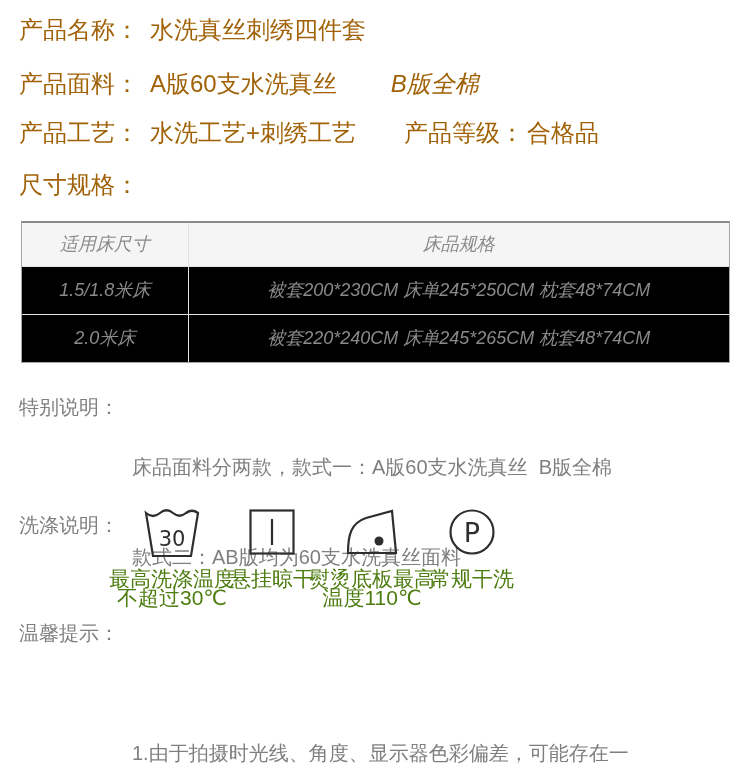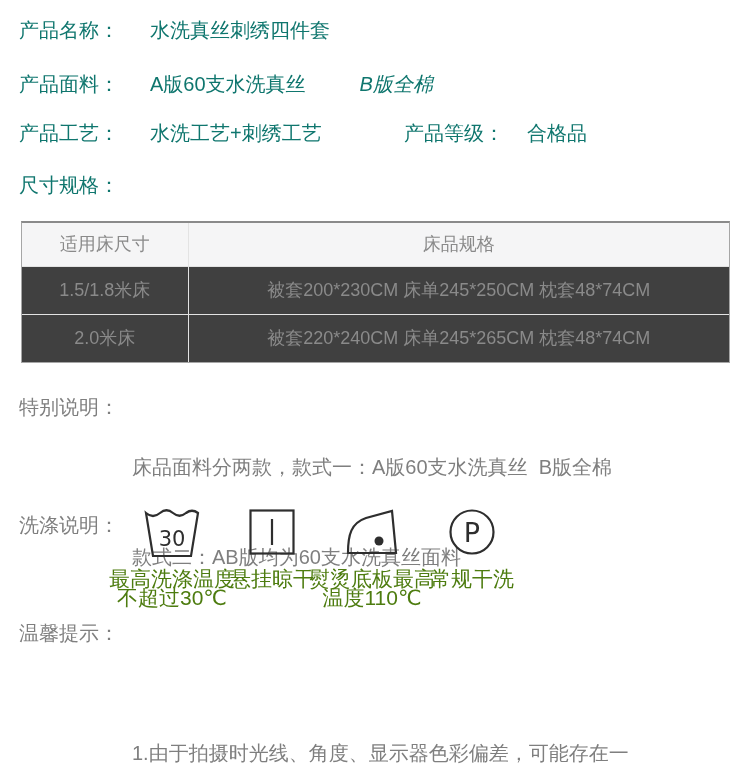--- a/index.html
+++ b/index.html
@@ -3,35 +3,35 @@
 <meta charset="utf-8">
 <style>
   * { margin:0; padding:0; box-sizing:border-box; }
   html,body { background:#ffffff; }
   .page {
     position:relative; width:750px; height:770px; background:#ffffff;
     font-family:"Liberation Sans","DejaVu Sans",sans-serif;
     color:#7f7f7f; overflow:hidden;
   }
   
-  .field-row { position:absolute; left:19px; display:flex; font-size:20px; line-height:22px; color:#0f766e; }
+  .field-row { position:absolute; left:19px; display:flex; font-size:24px; line-height:22px; color:#a16207; }
   .row-name   { top:19px; }
   .row-fabric { top:73px; }
   .row-craft  { top:122px; width:712px; }
   .row-size   { top:174px; }
   .flabel  { flex:0 0 131px; }
   .fvalue  { white-space:nowrap; }
   .fabric-b { margin-left:54px;font-style:italic; }
   .grade-group { position:absolute; left:385px; top:0; display:flex; }
   .glabel { flex:0 0 123px; }
 
   
   .tbl-wrap {
     position:absolute; top:221px; left:21px; width:709px;
-    border:1px solid #a6a6a6; border-top:2px solid #8a8a8a; background:#404040;
+    border:1px solid #a6a6a6; border-top:2px solid #8a8a8a; background:#000000;font-style:italic;
   }
   table { width:100%; border-collapse:collapse; table-layout:fixed; }
   col.c1 { width:166px; }
   th, td { font-weight:normal; text-align:center; vertical-align:middle;
            font-size:18px; color:#8a8a8a; padding:0; }
   thead th { height:43px; background:#f5f5f6; }
   tbody td { height:48px; }
   th + th, td + td { border-left:1px solid #e3e3e3; }
   tbody tr td { border-top:1px solid #e3e3e3; }
 

